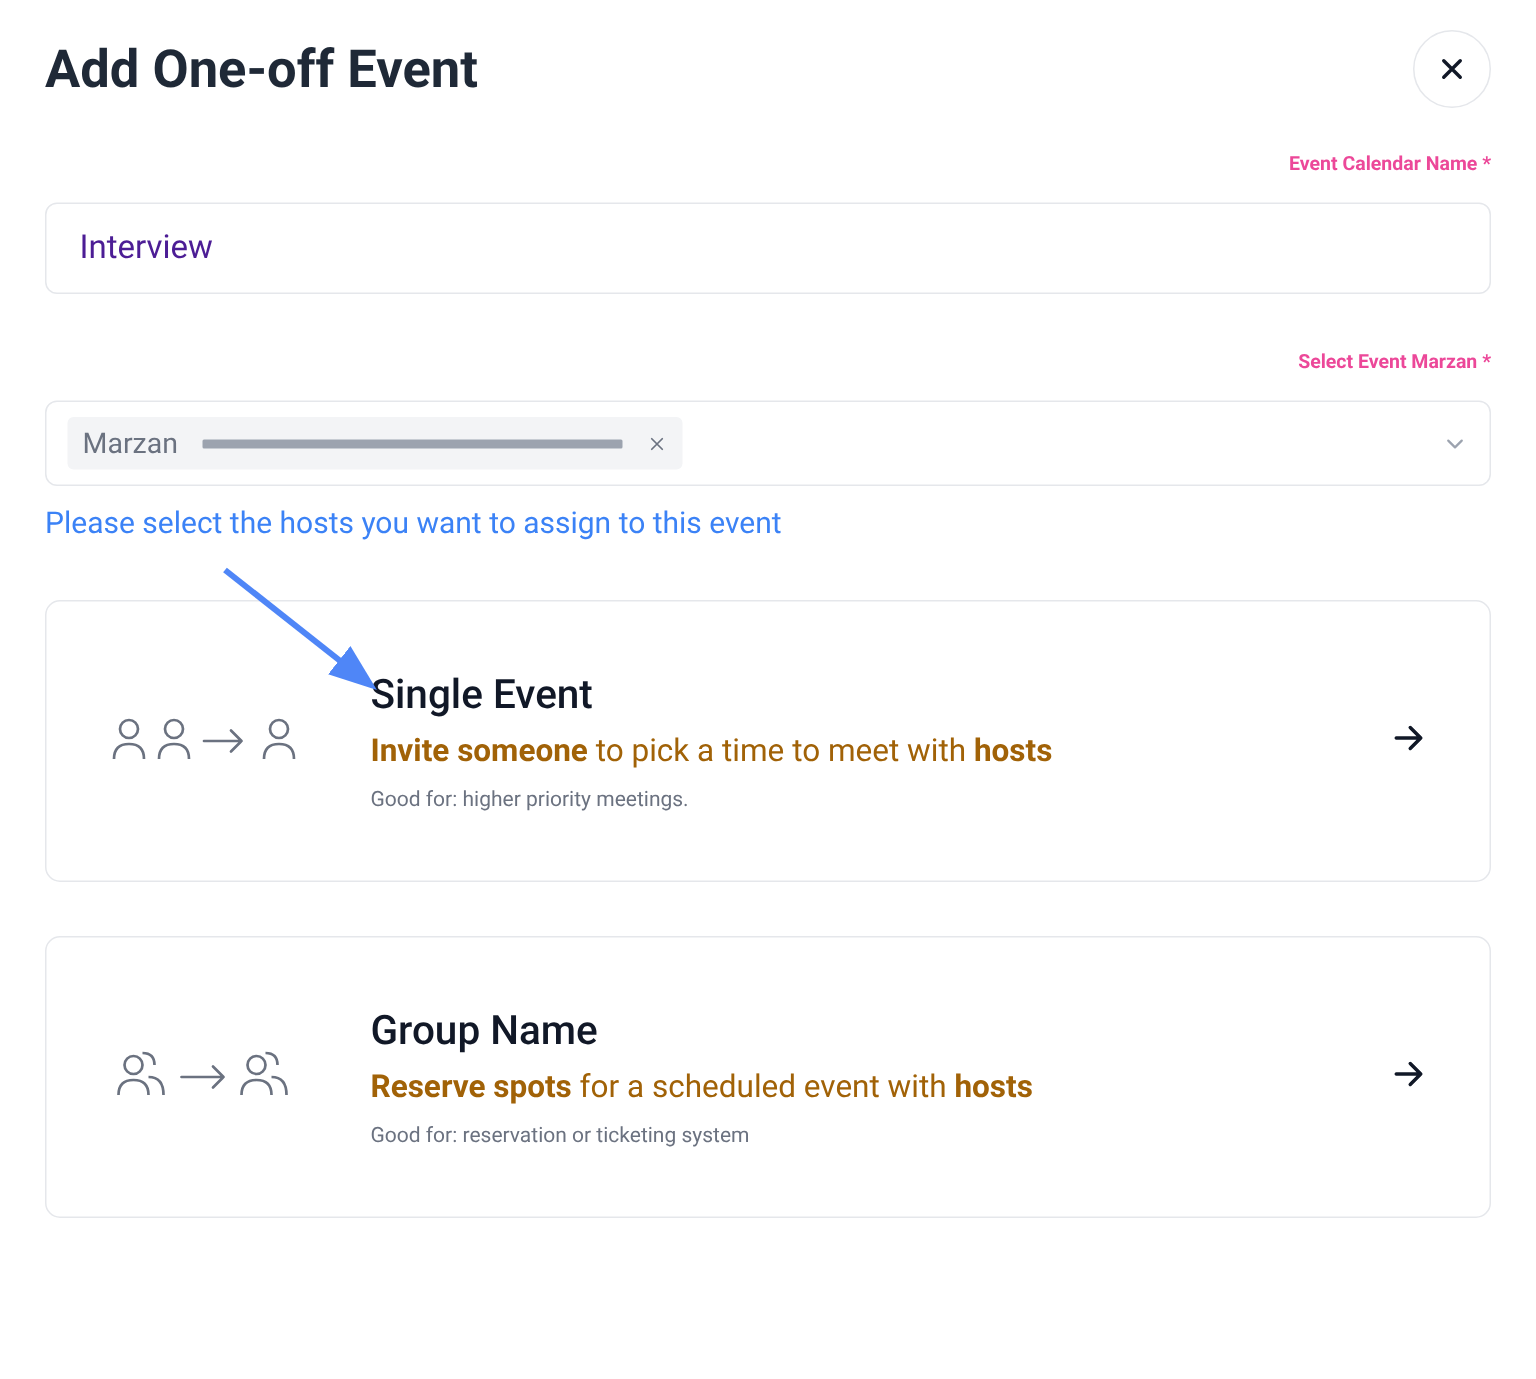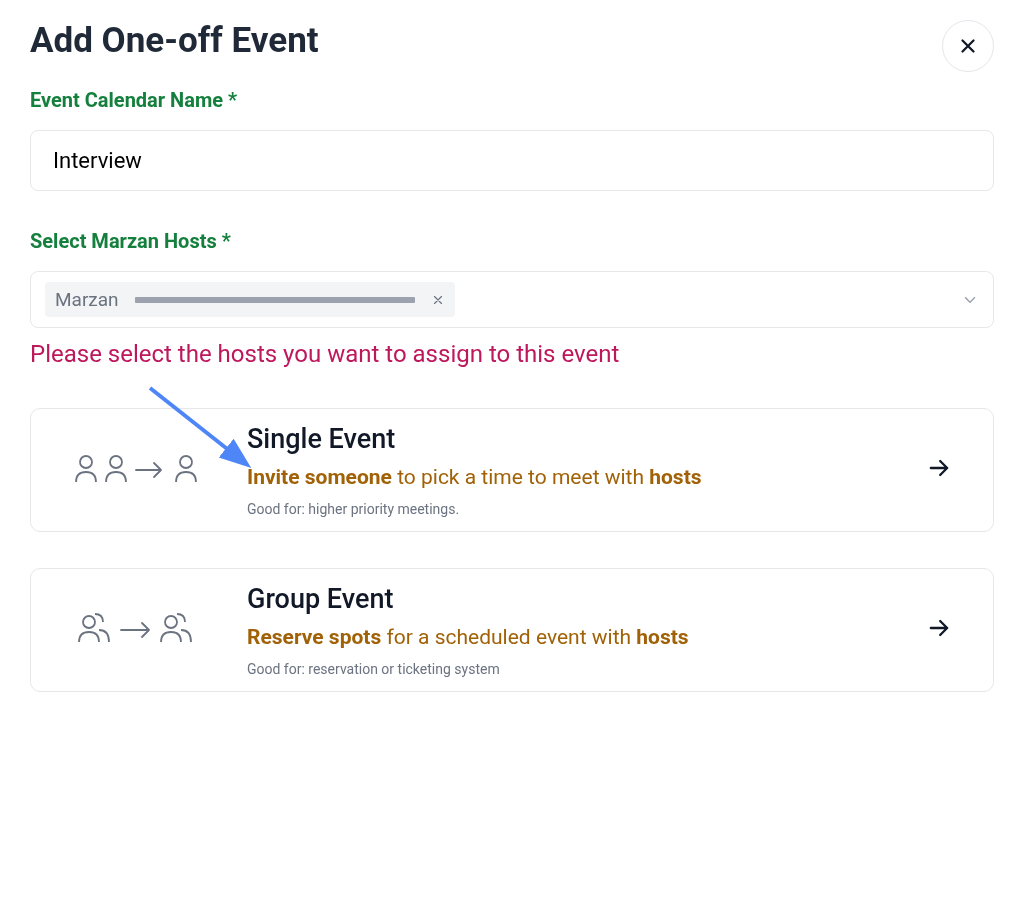--- a/index.html
+++ b/index.html
@@ -10,22 +10,22 @@
     body {
       font-family: -apple-system, BlinkMacSystemFont, "Segoe UI", Roboto, Helvetica, Arial, sans-serif;
       background: #fff;
       color: #1f2937;
       width: 1024px;
       padding: 20px 30px;
     }
     .header-row {
       display: flex;
       justify-content: space-between;
-      align-items: flex-start;
-      margin-bottom: 16px;
+      align-items: center;
+      margin-bottom: 30px;
     }
     .modal-title {
       font-size: 35px;
       font-weight: 700;
       color: #1f2937;
     }
     .close-btn {
       width: 52px;
       height: 52px;
       border-radius: 50%;
@@ -36,32 +36,33 @@
       justify-content: center;
       cursor: pointer;
     }
     .close-btn svg {
       width: 22px;
       height: 22px;
       stroke: #111827;
       stroke-width: 2.5;
     }
     .field-label {
-      font-size: 20px;
+      font-size: 13px;
       font-weight: 700;
-      color: #15803d;
+      color: #ec4899;
       margin-bottom: 18px;
+      text-align: right;
     }
     .text-input {
       width: 100%;
       font-size: 22px;
       padding: 17px 22px;
       border: 1px solid #e5e7eb;
       border-radius: 8px;
-      color: #000000;
+      color: #4c1d95;
       font-family: inherit;
       outline: none;
       margin-bottom: 38px;
     }
     .hosts-select {
       width: 100%;
       border: 1px solid #e5e7eb;
       border-radius: 8px;
       padding: 10px 14px;
       display: flex;
@@ -95,35 +96,35 @@
       cursor: pointer;
     }
     .chevron-down {
       width: 18px;
       height: 18px;
       stroke: #9ca3af;
       stroke-width: 2;
       fill: none;
     }
     .helper-text {
-      font-size: 24px;
-      color: #be185d;
+      font-size: 20px;
+      color: #3b82f6;
       margin-bottom: 40px;
     }
     .arrow-anno {
       position: absolute;
       pointer-events: none;
     }
     .cards-wrap {
       position: relative;
     }
     .event-card {
       border: 1px solid #e5e7eb;
       border-radius: 10px;
-      padding: 14px 40px;
+      padding: 46px 40px;
       display: flex;
       align-items: center;
       gap: 36px;
       margin-bottom: 36px;
       cursor: pointer;
     }
     .card-icon {
       flex: 0 0 140px;
       display: flex;
       align-items: center;
@@ -173,21 +174,21 @@
   <button class="close-btn">
     <svg viewBox="0 0 24 24" fill="none">
       <path d="M18 6L6 18M6 6l12 12" stroke-linecap="round"></path>
     </svg>
   </button>
 </div>
 
 <div class="field-label">Event Calendar Name *</div>
 <input class="text-input" type="text" value="Interview" style="">
 
-<div class="field-label">Select Marzan Hosts *</div>
+<div class="field-label">Select Event Marzan *</div>
 <div class="hosts-select">
   <span class="host-chip">
     <span>Marzan</span>
     <span class="host-redact"></span>
     <svg class="chip-x" viewBox="0 0 24 24" fill="none">
       <path d="M18 6L6 18M6 6l12 12" stroke-linecap="round"></path>
     </svg>
   </span>
   <svg class="chevron-down" viewBox="0 0 24 24">
     <path d="M6 9l6 6 6-6" stroke-linecap="round" stroke-linejoin="round"></path>
@@ -237,21 +238,21 @@
         <circle cx="18" cy="14" r="6"></circle>
         <path d="M8 34 Q8 24 18 24 Q28 24 28 34"></path>
         <path d="M24 6 Q32 6 32 14 M28 22 Q38 22 38 34"></path>
         <path d="M50 22 L78 22 M71 15 L78 22 L71 29" stroke-linecap="round" stroke-linejoin="round"></path>
         <circle cx="100" cy="14" r="6"></circle>
         <path d="M90 34 Q90 24 100 24 Q110 24 110 34"></path>
         <path d="M106 6 Q114 6 114 14 M110 22 Q120 22 120 34"></path>
       </svg>
     </div>
     <div class="card-body">
-      <div class="card-title">Group Event</div>
+      <div class="card-title">Group Name</div>
       <div class="card-desc">
         <span class="bold">Reserve spots</span><span> for a scheduled event with </span><span class="bold">hosts</span>
       </div>
       <div class="card-sub">Good for: reservation or ticketing system</div>
     </div>
     <div class="card-arrow">
       <svg viewBox="0 0 24 24">
           <path d="M5 12h14M13 6l6 6-6 6" stroke-linecap="round" stroke-linejoin="round"></path>
         </svg>
     </div>

